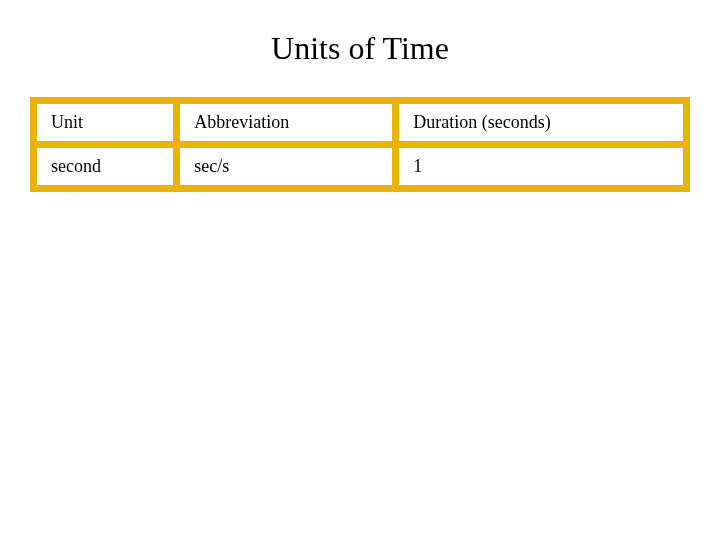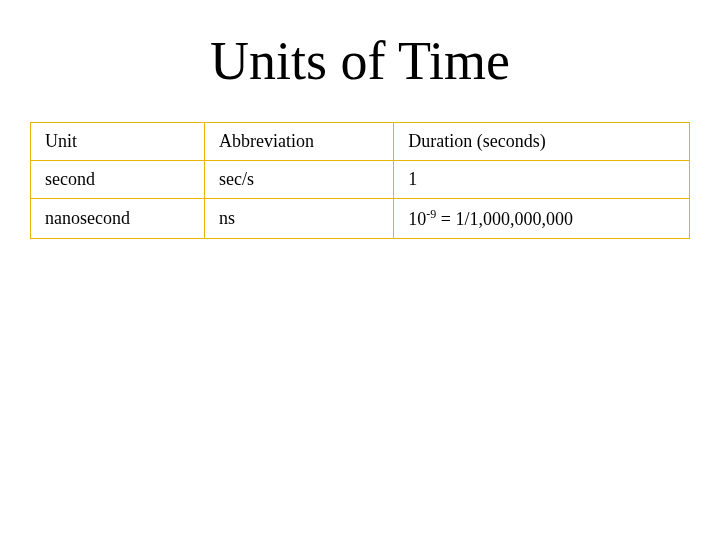--- a/index.html
+++ b/index.html
@@ -14,34 +14,34 @@
       background: #ffffff;
       font-family: Georgia, 'Times New Roman', serif;
       display: flex;
       flex-direction: column;
       align-items: center;
       justify-content: flex-start;
       padding: 30px 40px;
     }
 
     h1 {
-      font-size: 54px;
+      font-size: 32px;
       font-weight: normal;
       margin-bottom: 30px;
       color: #000;
     }
 
     table {
       border-collapse: collapse;
       width: 660px;
       font-size: 18px;
     }
 
     table td {
-      border: 1px solid #eab308;
+      border: 7px solid #eab308;
       padding: 8px 14px;
       color: #000;
       vertical-align: middle;
     }
 
     table tr:first-child td {
       
     }
 
     sup {
@@ -58,19 +58,14 @@
       <tr>
     <td>Unit</td>
     <td>Abbreviation</td>
     <td>Duration (seconds)</td>
   </tr>
   <tr>
     <td>second</td>
     <td>sec/s</td>
     <td>1</td>
   </tr>
-  <tr>
-    <td>nanosecond</td>
-    <td>ns</td>
-    <td>10<sup>-9</sup> = 1/1,000,000,000</td>
-  </tr>
 </tbody>
   </table>
 
 </body></html>

